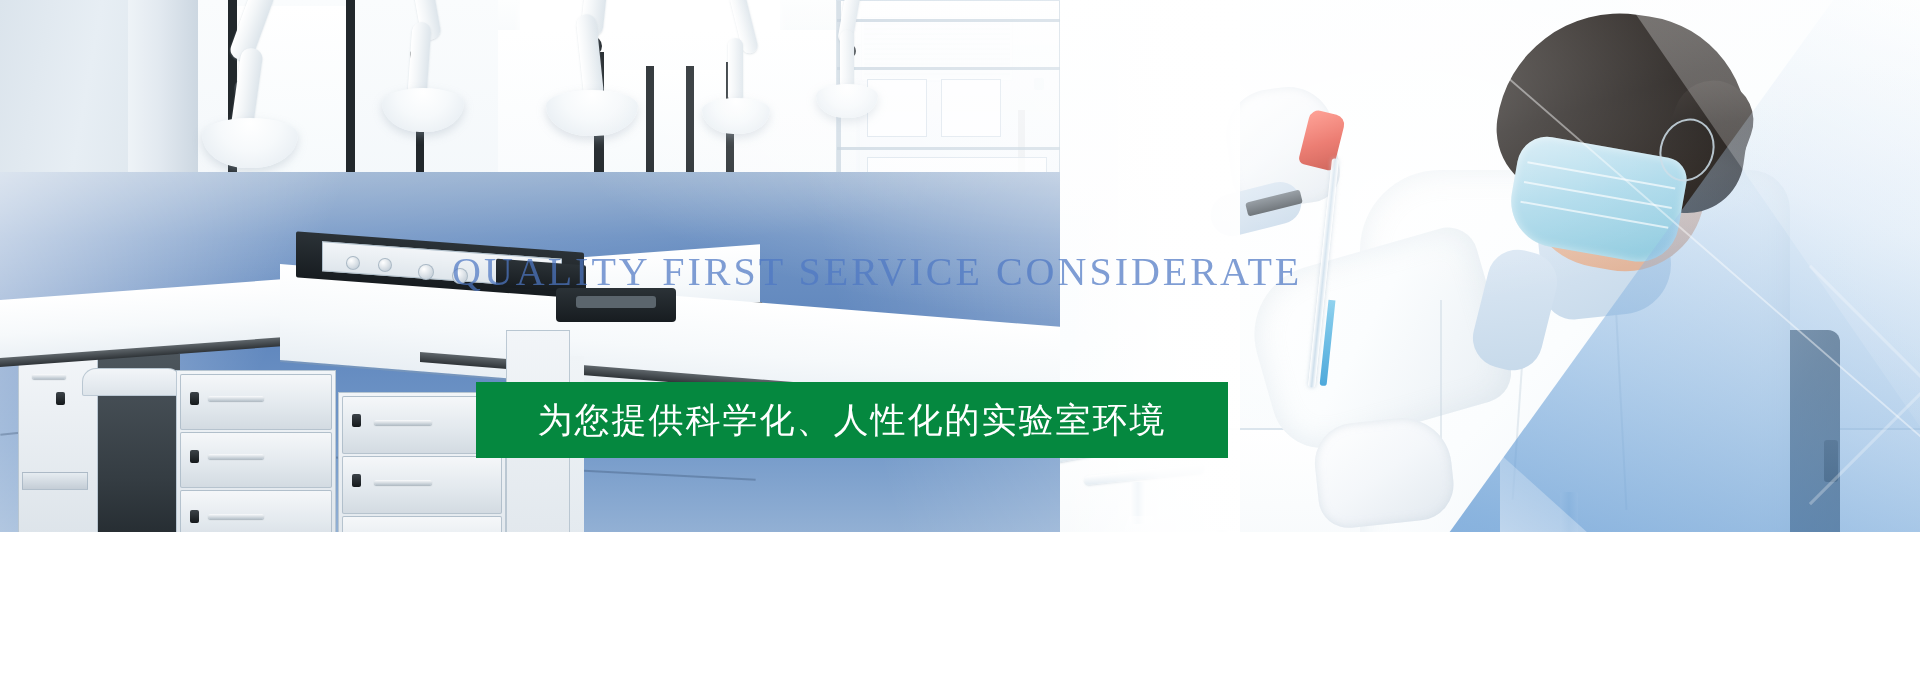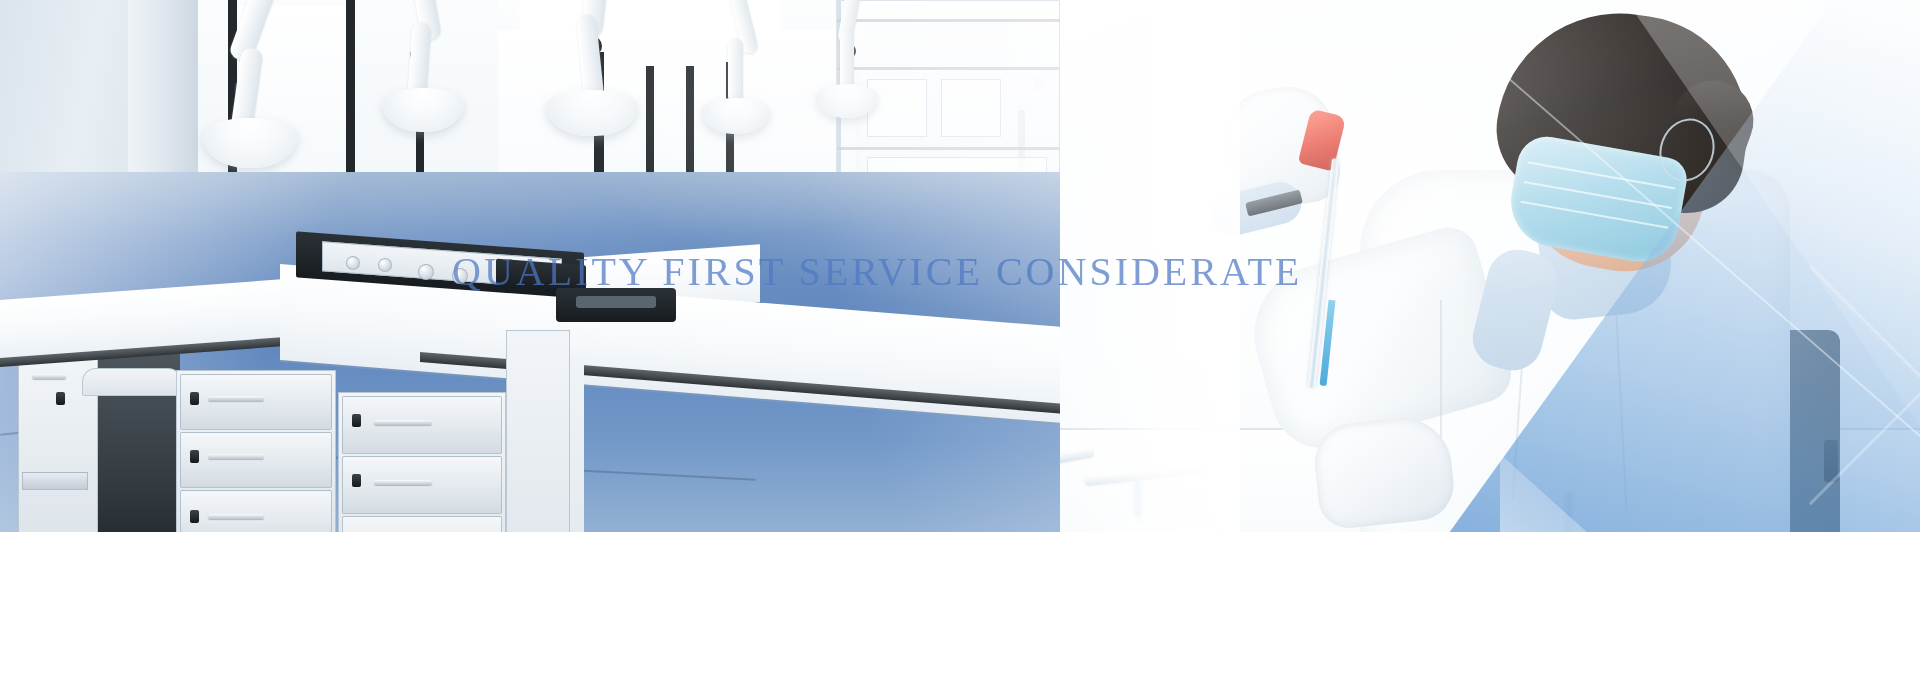--- a/index.html
+++ b/index.html
@@ -637,16 +637,19 @@
   </div>
 
   <div class="seam"></div>
   <div class="light-wash"></div>
 
   <div class="copy">
 
     <div class="tagline-en">QUALITY FIRST SERVICE CONSIDERATE</div>
 
 
+    <div class="subbar">
+      <span class="subbar-text">为您提供科学化、人性化的实验室环境</span>
+    </div>
 
   </div>
 
 </div>
 
 </body></html>

